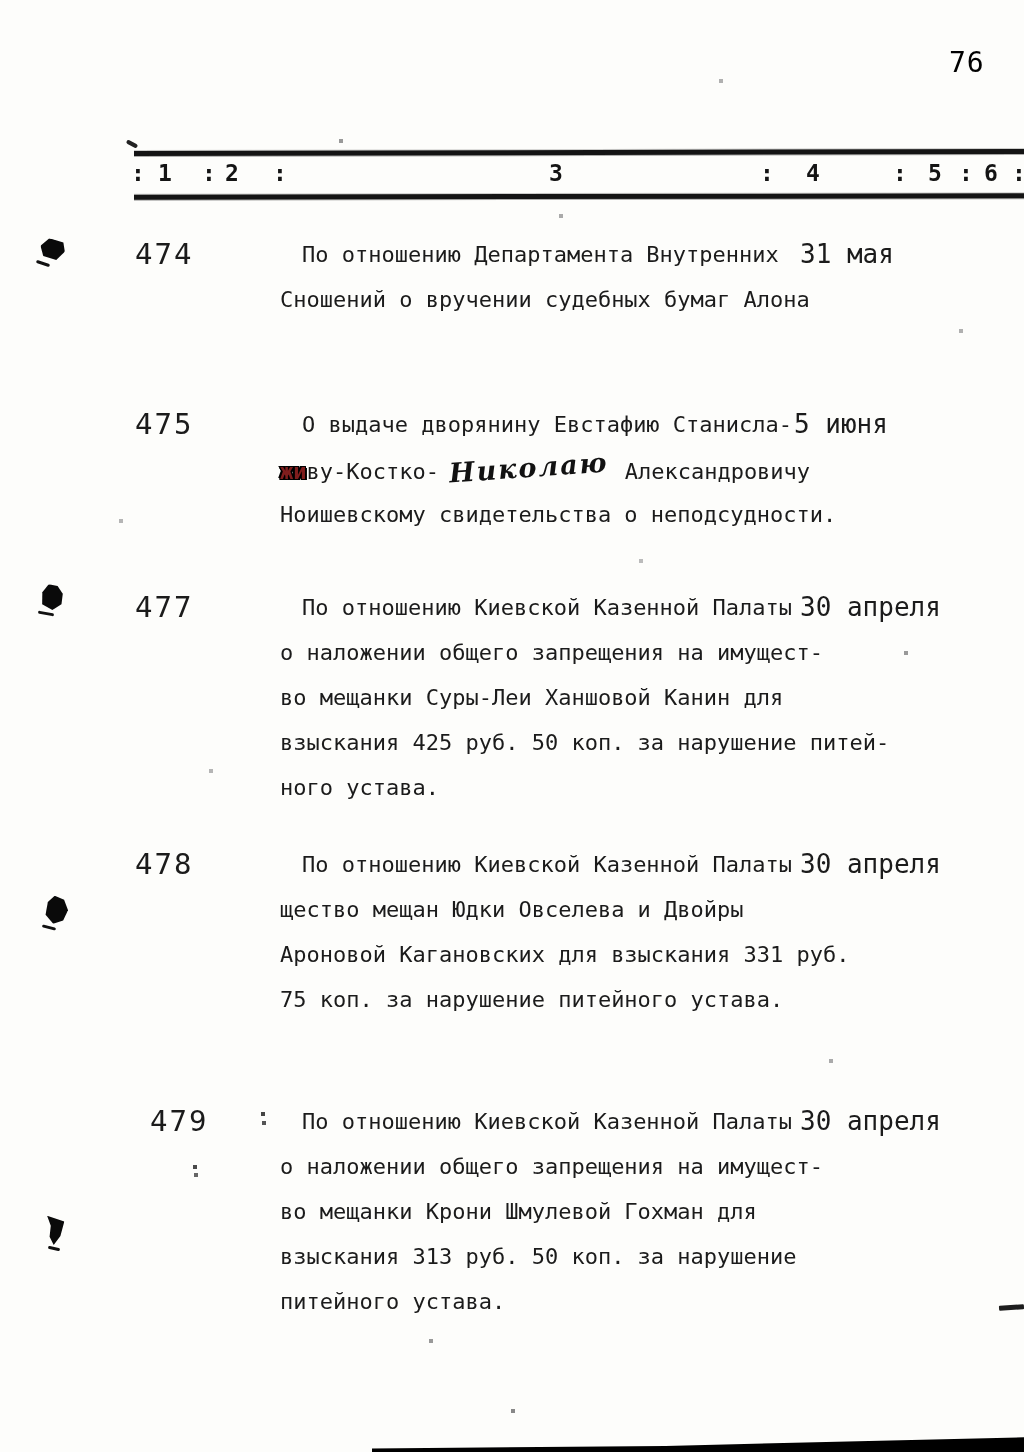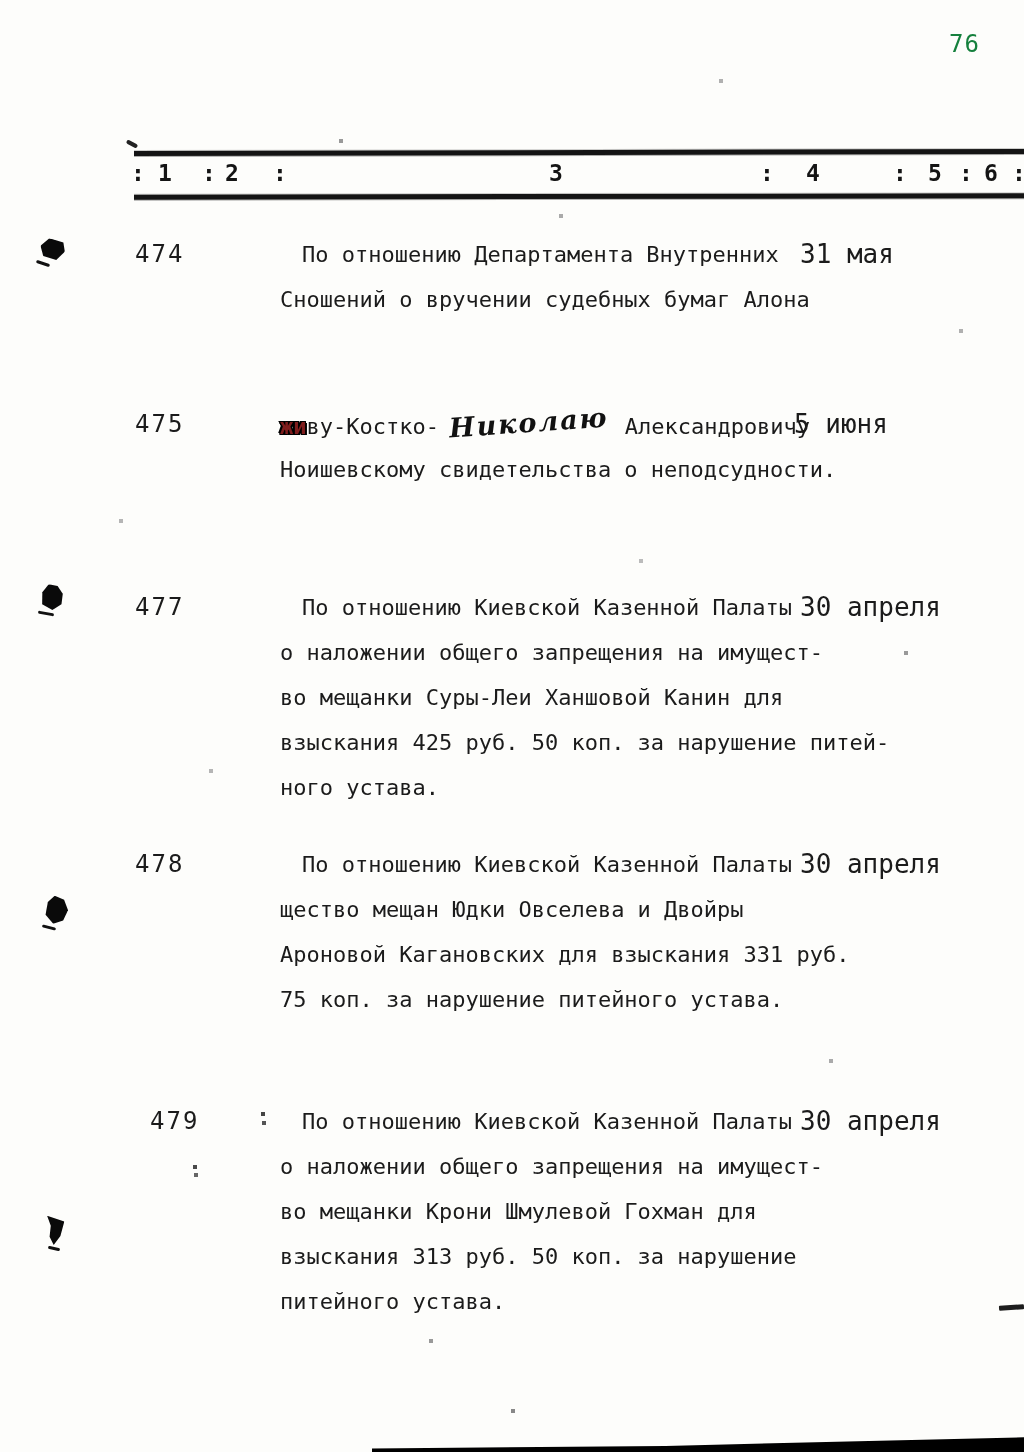--- a/index.html
+++ b/index.html
@@ -10,22 +10,22 @@
     color:#1b1b1b;
     position:relative;
     overflow:hidden;
   }
   .page{
     position:absolute;left:0;top:0;width:1024px;height:1452px;
     background:#fdfdfb;
   }
   
   .page-number{
-    position:absolute;left:949px;top:30px;
-    font-size:24px;letter-spacing:1px;color:#15803d;
+    position:absolute;left:949px;top:46px;
+    font-size:28px;letter-spacing:1px;color:#000000;
   }
   
   .rule{
     position:absolute;left:134px;width:890px;height:5px;
     background:#141414;
     box-shadow:0 1px 0 rgba(20,20,20,.35), 0 -1px 0 rgba(20,20,20,.2);
   }
   .rule.top{top:150px;transform:rotate(-0.12deg);}
   .rule.bottom{top:194px;transform:rotate(-0.1deg);}
   .rule-tick{
@@ -34,21 +34,21 @@
   }
   
   .hlabel{
     position:absolute;top:160px;
     font-size:23px;font-weight:bold;color:#141414;
   }
   
   .entry{position:absolute;left:0;width:1024px;}
   .entry .num{
     position:absolute;left:135px;top:0;
-    font-size:24px;line-height:45px;letter-spacing:2px;
+    font-size:29px;line-height:45px;letter-spacing:2px;
   }
   .entry .body{
     position:absolute;left:280px;top:0;width:690px;
     font-size:22px;line-height:45px;
   }
   .entry .line{height:45px;white-space:nowrap;}
   .entry .line.indent{padding-left:22px;}
   .entry .date{
     position:absolute;left:800px;top:0;
     font-size:26px;line-height:45px;white-space:nowrap;
@@ -144,20 +144,21 @@
     <div class="body">
       <div class="line indent">По отношению Департамента Внутренних</div>
       <div class="line">Сношений о вручении судебных бумаг Алона</div>
     </div>
     <div class="date">31 мая</div>
   </div>
 
   <div class="entry e475" style="top:402px">
     <div class="num">475</div>
     <div class="body">
+      <div class="line indent">О выдаче дворянину Евстафию Станисла-</div>
       <div class="line"><span class="overstrike">жи</span><span>ву-Костко-</span><span class="handwritten">Николаю</span><span>Александровичу</span></div>
       <div class="line">Ноишевскому свидетельства о неподсудности.</div>
     </div>
     <div class="date">5 июня</div>
   </div>
 
   <div class="entry" style="top:585px">
     <div class="num">477</div>
     <div class="body">
       <div class="line indent">По отношению Киевской Казенной Палаты</div>

